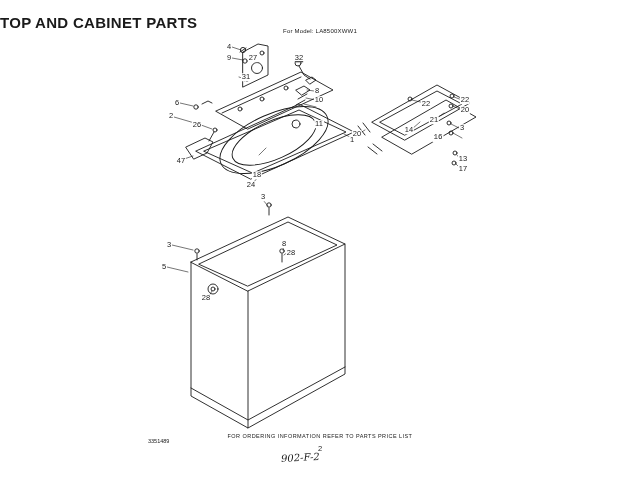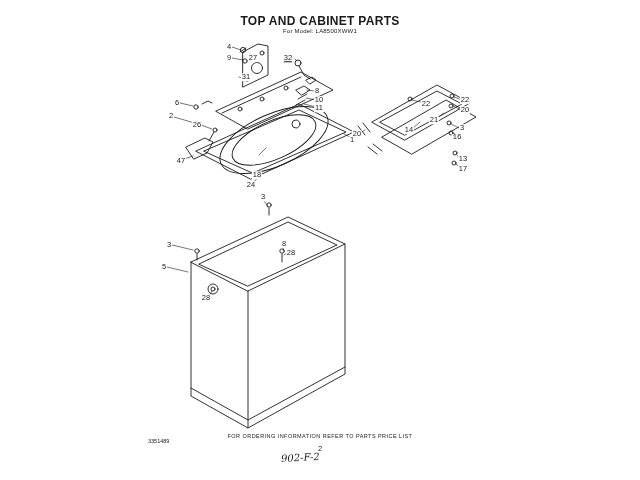--- a/index.html
+++ b/index.html
@@ -8,21 +8,21 @@
     font-family:"Liberation Sans", sans-serif;
     background:#f5f5f5;
     color:var(--ink,#1a1a1a);
   }
   .page {
     position:relative; width:640px; height:480px;
     background:#ffffff; overflow:hidden;
   }
   .doc-title {
     position:absolute; top:14px; left:0; width:100%;
-    text-align:center; font-size:12px; font-weight:bold; letter-spacing:.3px;
+    font-size:15px; font-weight:bold; letter-spacing:.3px;
   }
   .doc-subtitle {
     position:absolute; top:28px; left:0; width:100%;
     text-align:center; font-size:6px; letter-spacing:.2px;
   }
   #diagram-svg { position:absolute; inset:0; color:var(--ink,#1a1a1a); }
   .callout-layer { position:absolute; inset:0; pointer-events:none; }
   .callout {
     position:absolute; transform:translate(-50%,-50%);
     font-size:7.5px; line-height:1; background:#fff; padding:0 1px;
@@ -177,34 +177,34 @@
         <path d="M209,296 L212,291"></path>
       </g>
     </g>
   </svg>
 
   <div class="callout-layer" id="callout-layer">
       <span class="callout" style="left: 229px; top: 47px;">4</span>
       <span class="callout" style="left: 229px; top: 58px;">9</span>
       <span class="callout" style="left: 246px; top: 77px;">31</span>
       <span class="callout" style="left: 253px; top: 58px;">27</span>
-      <span class="callout" style="left: 288px; top: 58px; text-decoration: underline;">32</span>
+      <span class="callout" style="left: 299px; top: 58px; text-decoration: underline;">32</span>
       <span class="callout" style="left: 177px; top: 103px;">6</span>
       <span class="callout" style="left: 171px; top: 116px;">2</span>
       <span class="callout" style="left: 197px; top: 125px;">26</span>
       <span class="callout" style="left: 181px; top: 161px;">47</span>
       <span class="callout" style="left: 317px; top: 91px;">8</span>
       <span class="callout" style="left: 319px; top: 100px;">10</span>
-      <span class="callout" style="left: 319px; top: 108px;">11</span>
+      <span class="callout" style="left: 319px; top: 124px;">11</span>
       <span class="callout" style="left: 426px; top: 104px;">22</span>
       <span class="callout" style="left: 465px; top: 100px;">22</span>
       <span class="callout" style="left: 465px; top: 110px;">20</span>
       <span class="callout" style="left: 434px; top: 120px;">21</span>
       <span class="callout" style="left: 462px; top: 128px;">3</span>
-      <span class="callout" style="left: 457px; top: 138px; font-family: Liberation Mono, monospace;">16</span>
+      <span class="callout" style="left: 438px; top: 138px; font-family: Liberation Mono, monospace;">16</span>
       <span class="callout" style="left: 409px; top: 130px;">14</span>
       <span class="callout" style="left: 357px; top: 134px;">20</span>
       <span class="callout" style="left: 463px; top: 159px;">13</span>
       <span class="callout" style="left: 463px; top: 169px;">17</span>
       <span class="callout" style="left: 352px; top: 140px;">1</span>
       <span class="callout" style="left: 257px; top: 175px;">18</span>
       <span class="callout" style="left: 251px; top: 185px;">24</span>
       <span class="callout" style="left: 263px; top: 197px;">3</span>
       <span class="callout" style="left: 169px; top: 245px;">3</span>
       <span class="callout" style="left: 164px; top: 267px;">5</span>

